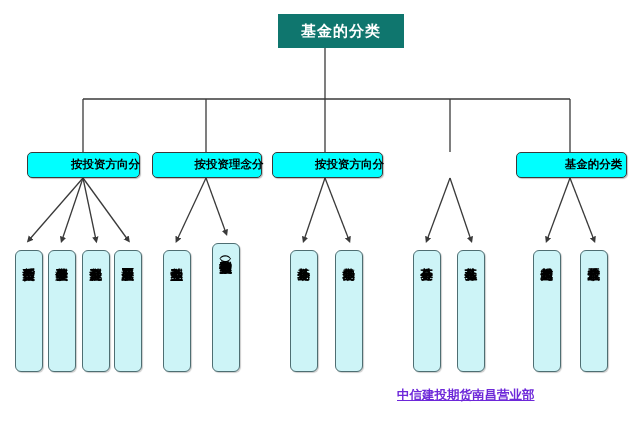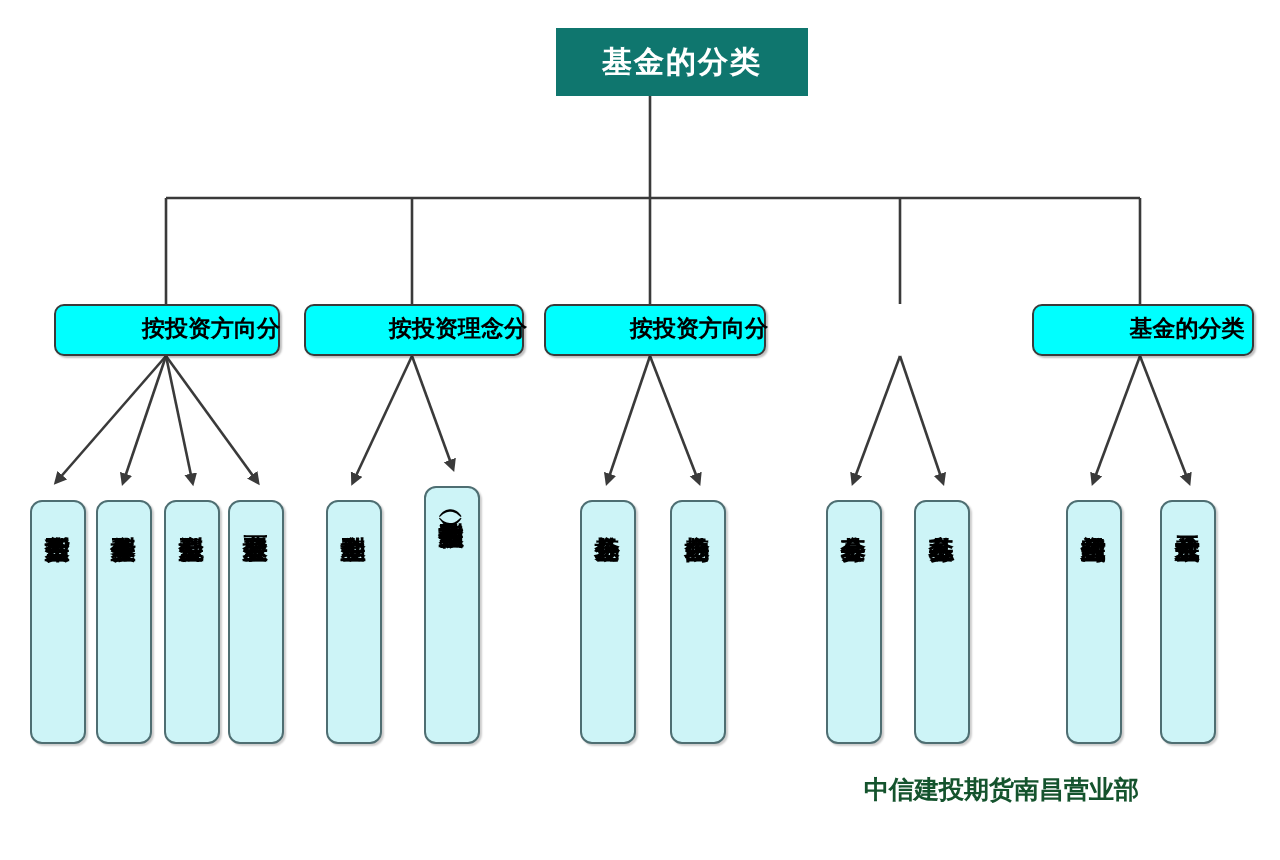--- a/index.html
+++ b/index.html
@@ -72,26 +72,27 @@
     font-size:12.5px;
     font-weight:bold;
     line-height:1.22;
     letter-spacing:0px;
     white-space:nowrap;
   }
 
   
   .watermark{
     position:absolute;
-    left:432px;top:389px;
-    color:#14532d;
+    left:397px;top:389px;
+    color:#6d28d9;
     font-size:12.5px;
     font-weight:bold;
     white-space:nowrap;
     line-height:1;
+    text-decoration:underline;
   }
 </style>
 </head>
 <body>
 
 <div id="canvas">
 
   <svg id="lines" viewBox="0 0 640 430" width="640" height="430">
     <defs>
       <marker id="arrowhead" markerWidth="7" markerHeight="7" refX="3.2" refY="3.2" orient="auto" markerUnits="userSpaceOnUse">

